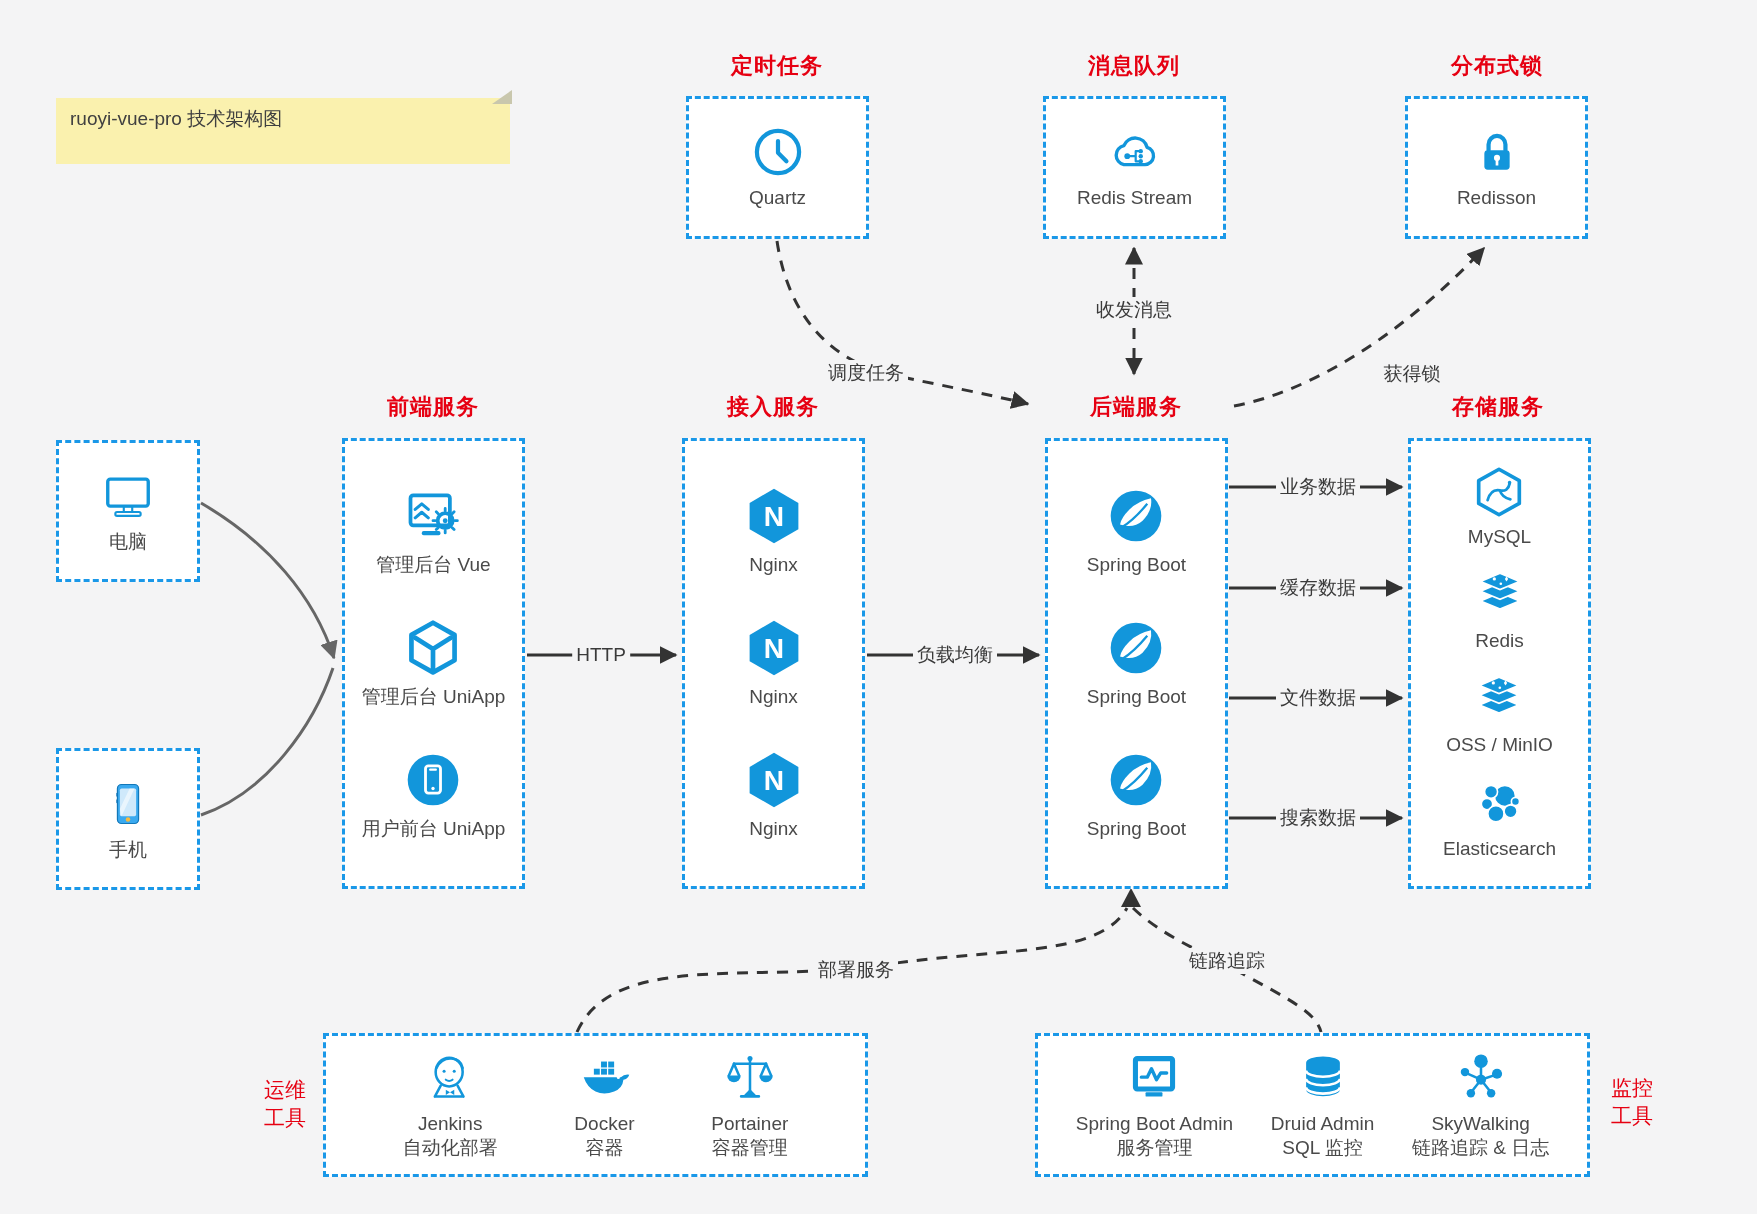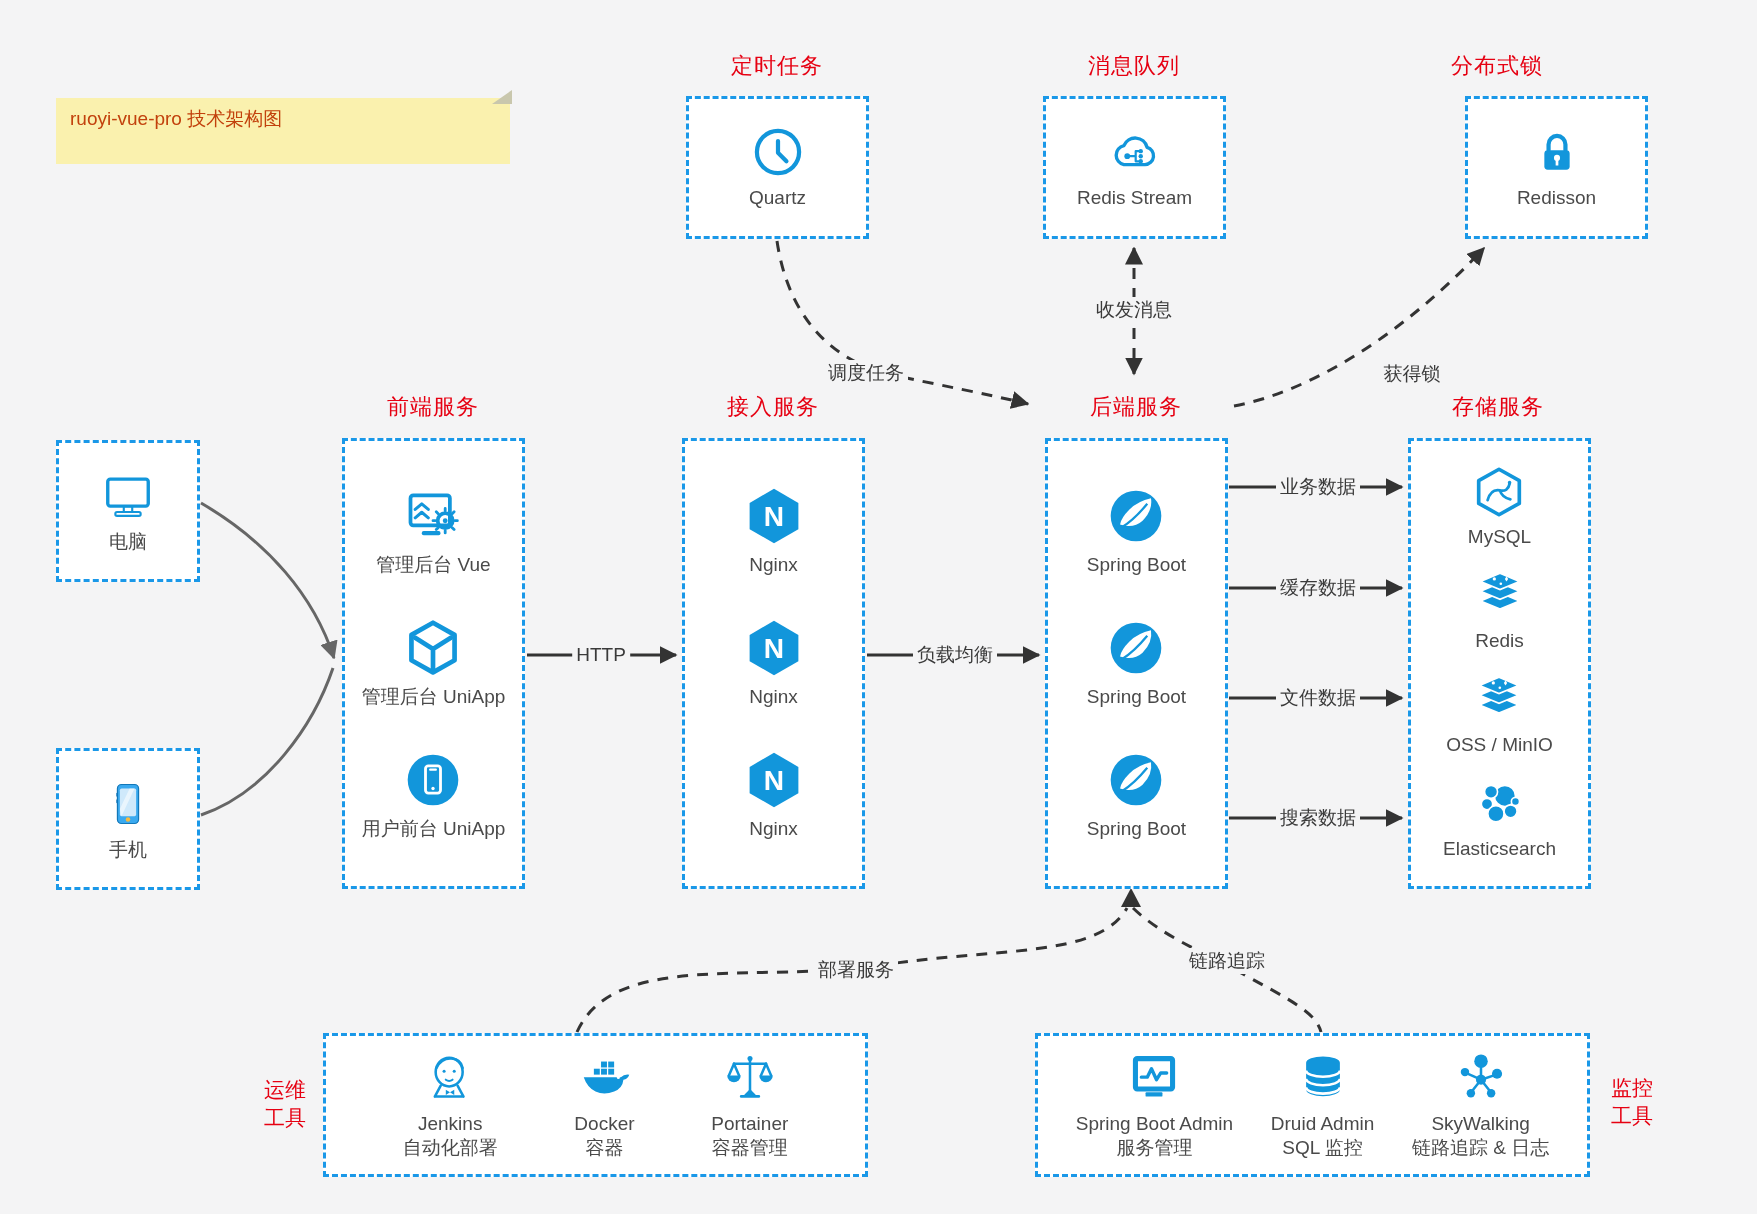--- a/index.html
+++ b/index.html
@@ -7,24 +7,24 @@
     --note_bg:#faf1ae; --edge_dark:#333333; --label_gray:#4a4a4a;
   }
   *{box-sizing:border-box}
   html,body{margin:0;padding:0;background:var(--canvas);font-family:"Liberation Sans","DejaVu Sans",sans-serif}
   .stage{position:relative;width:1757px;height:1214px;background:var(--canvas);overflow:hidden}
   svg.edges{position:absolute;left:0;top:0;z-index:1;pointer-events:none}
   .box{position:absolute;background:#fff;border:3px dashed var(--border_blue);z-index:2;display:flex;flex-direction:column;align-items:center;justify-content:space-evenly;padding:4px 0}
   .rowbox{flex-direction:row}
   .item{display:flex;flex-direction:column;align-items:center;gap:7px}
   .item .lbl{font-size:19px;color:var(--label_gray);white-space:nowrap;line-height:1.25;text-align:center}
-  .title{position:absolute;z-index:3;transform:translate(-50%,-50%);color:var(--red);font-weight:normal;font-size:22px;white-space:nowrap;letter-spacing:1px}
+  .title{position:absolute;z-index:3;transform:translate(-50%,-50%);color:var(--red);font-weight:bold;font-size:22px;white-space:nowrap;letter-spacing:1px}
   .side-title{position:absolute;z-index:3;transform:translate(-50%,-50%);color:var(--red);font-weight:normal;font-size:21px;line-height:28px;text-align:center;white-space:pre-line}
   .edge-label{position:absolute;z-index:3;transform:translate(-50%,-50%);font-size:19px;color:#3a3a3a;background:var(--canvas);padding:0 4px;white-space:nowrap}
-  .note{position:absolute;left:56px;top:98px;width:454px;height:66px;background:var(--note_bg);z-index:2;padding:8px 0 16px 14px;color:#c2410c;font-size:19px;line-height:25px}
+  .note{position:absolute;left:56px;top:98px;width:454px;height:66px;background:var(--note_bg);z-index:2;padding:8px 0 16px 14px;color:#404040;font-size:19px;line-height:25px}
   .note .fold{position:absolute;right:-2px;top:-8px;width:0;height:0;border-left:20px solid transparent;border-bottom:14px solid #c9c7ad}
   .ic{display:block}
   .stk{stroke:var(--blue);fill:none;stroke-linecap:round;stroke-linejoin:round}
   .fil{fill:var(--blue)}
 </style>
 </head>
 <body>
 
 <div class="stage">
 
@@ -85,21 +85,21 @@
           <circle class="fil" cx="40" cy="31" r="2.6"></circle>
           <circle class="fil" cx="40" cy="37" r="2.6"></circle>
           <circle class="fil" cx="40" cy="43" r="2.6"></circle>
         </svg>
       </span>
       <span class="lbl">Redis Stream</span>
     </div>
   </div>
 
   <div class="title" style="left:1497px;top:66px">分布式锁</div>
-  <div class="box" style="left:1465px;top:96px;width:183px;height:143px">
+  <div class="box" style="left:1405px;top:96px;width:183px;height:143px">
     <div class="item">
       <span>
         <svg class="ic" width="54" height="54" viewBox="0 0 64 64">
           <path class="stk" d="M22 30 V23 a10 10 0 0 1 20 0 V30" stroke-width="5"></path>
           <rect class="fil" x="17" y="30" width="30" height="23" rx="4"></rect>
           <circle cx="32" cy="39" r="3.6" fill="#fff"></circle>
           <rect x="30.4" y="41" width="3.2" height="7" fill="#fff"></rect>
         </svg>
       </span>
       <span class="lbl">Redisson</span>

